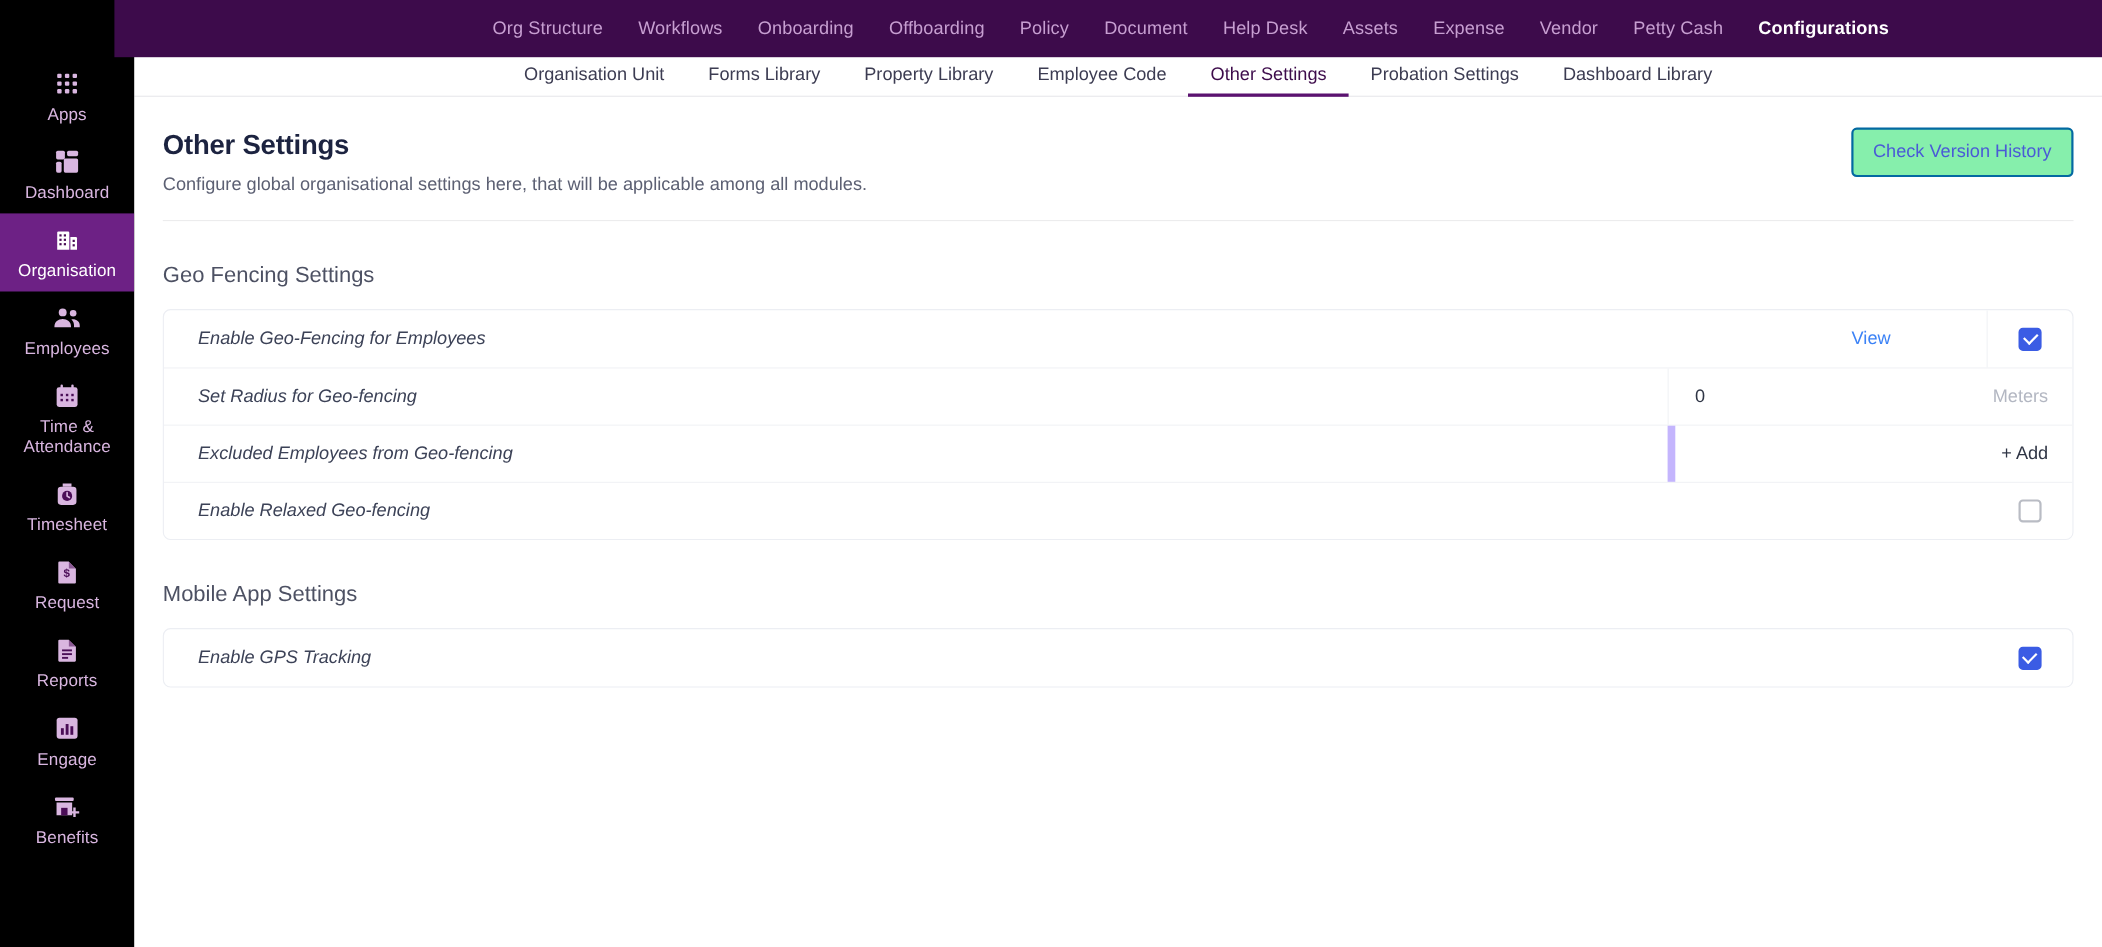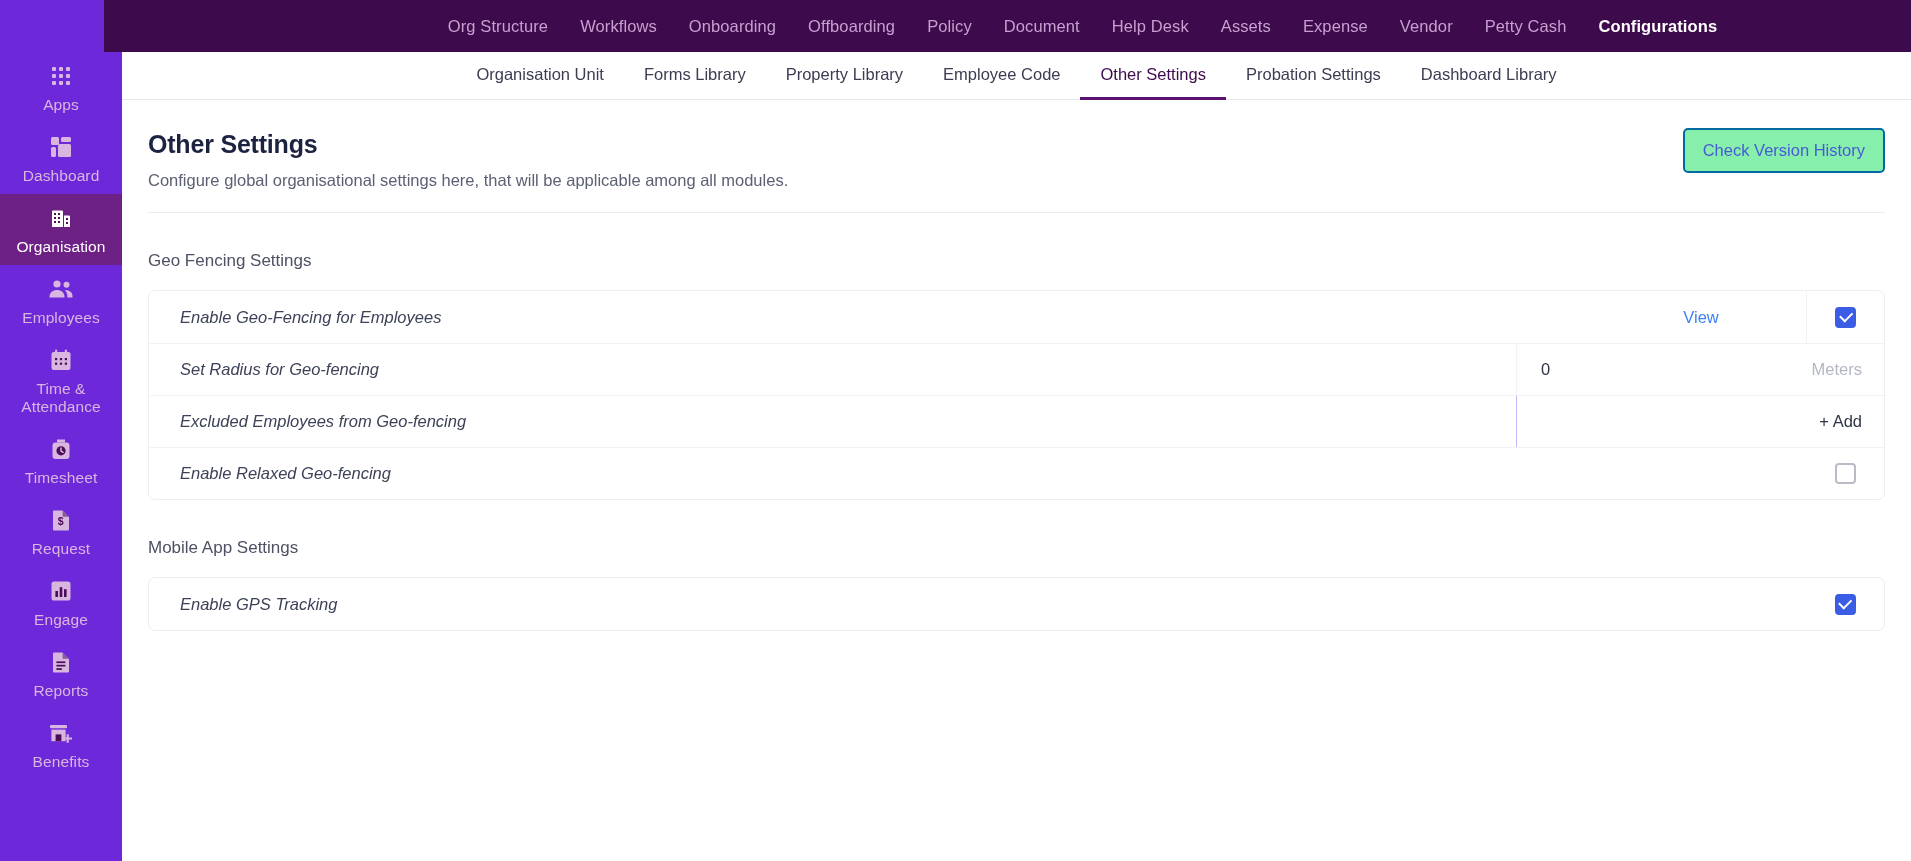--- a/index.html
+++ b/index.html
@@ -7,21 +7,21 @@
     width: 1911px; height: 861px;
     font-family: "Liberation Sans", sans-serif;
     background: #ffffff;
     overflow: hidden;
   }
   .app { position: relative; width: 1911px; height: 861px; display: flex; }
 
   
   .rail {
     width: 122px; min-width: 122px; height: 861px;
-    background: #6d28d9;
+    background: #000000;
     display: flex; flex-direction: column; align-items: stretch;
     padding-top: 52px;
     overflow: hidden;
     z-index: 3;
   }
   .rail-item {
     display: flex; flex-direction: column; align-items: center; justify-content: flex-start;
     padding: 11px 4px 9px 4px;
     color: #d9b6e0;
     cursor: pointer;
@@ -50,21 +50,21 @@
   .topnav-item.active { color: #ffffff; font-weight: bold; }
 
   
   .main {
     flex: 1; height: 861px; position: relative;
     padding-top: 52px; background: #ffffff; overflow: hidden;
   }
 
   
   .subtabs {
-    height: 48px; border-bottom: 1px solid #e8e8ec;
+    height: 36px; border-bottom: 1px solid #e8e8ec;
     display: flex; align-items: stretch; justify-content: center; gap: 0;
     background: #fff;
   }
   .subtab {
     display: flex; align-items: center; padding: 0 20px;
     font-size: 16.5px; color: #3c3c52; cursor: pointer; white-space: nowrap;
     border-bottom: 3px solid transparent; margin-bottom: -1px;
   }
   .subtab.active { color: #3d0b4b; border-bottom-color: #5b1270; }
 
@@ -80,21 +80,21 @@
   .verbtn {
     position: absolute; right: 0; top: 28px;
     border: 2px solid #0369a1; border-radius: 5px; background: #86efac;
     color: #4a5ad6; font-size: 16.5px; padding: 11px 18px; cursor: pointer;
     white-space: nowrap;
   }
   .head-rule { margin-top: 22px; height: 1px; background: #ececed; }
 
   
   .section { margin-top: 38px; }
-  .section-title { font-size: 17px; color: #4d5163; margin-bottom: 19px; }
+  .section-title { font-size: 20px; color: #4d5163; margin-bottom: 19px; }
   .card {
     border: 1px solid #eceef3; border-radius: 7px; background: #fff;
     overflow: hidden;
   }
   .row {
     display: flex; align-items: stretch; min-height: 52px;
     border-top: 1px solid #f1f2f5;
   }
   .row:first-child { border-top: none; }
   .row-label {
@@ -122,21 +122,21 @@
     transform: rotate(-45deg) translate(1px, -1px);
   }
   .cell-input {
     width: 368px; display: flex; align-items: center; justify-content: space-between;
     border-left: 1px solid #f1f2f5; padding: 0 22px 0 24px;
   }
   .inp-val { font-size: 16.5px; color: #2f3545; }
   .inp-suffix { font-size: 16.5px; color: #b3b7c2; }
   .cell-add {
     width: 368px; display: flex; align-items: center; justify-content: flex-end;
-    border-left: 1px solid #c4b5fd; padding: 0 22px 0 24px;
+    border-left: 7px solid #c4b5fd; padding: 0 22px 0 24px;
   }
   .addlink { font-size: 16.5px; color: #2f3545; cursor: pointer; }
   .cell-blank { width: 368px; }
 </style>
 </head>
 <body>
 
 <div class="app">
 
   <nav class="rail" id="rail">
@@ -230,40 +230,40 @@
           <svg width="22" height="24" viewBox="0 0 22 24" fill="currentColor">
             <path d="M3 2.5h9.5L19 9v12.5a1 1 0 0 1-1 1H4a1 1 0 0 1-1-1V3.5a1 1 0 0 1 1-1z"></path>
             <path d="M12.6 2.7v6.1h6.1z" fill="#4a0d56" opacity=".55"></path>
             <text x="10.6" y="17" font-size="10.5" font-weight="bold" fill="#4a0d56" text-anchor="middle" font-family="Liberation Sans, sans-serif">$</text>
           </svg>
         </div>
         <div class="rail-label">Request</div>
       </div>
       <div class="rail-item">
         <div class="rail-ico">
-          <svg width="24" height="24" viewBox="0 0 24 24" fill="currentColor">
-            <rect x="2.5" y="2.5" width="19" height="19" rx="2.6"></rect>
-            <rect x="6.4" y="12" width="2.6" height="6" fill="#4a0d56"></rect>
-            <rect x="10.7" y="8.2" width="2.6" height="9.8" fill="#4a0d56"></rect>
-            <rect x="15" y="10.2" width="2.6" height="7.8" fill="#4a0d56"></rect>
-          </svg>
-        </div>
-        <div class="rail-label">Engage</div>
-      </div>
-      <div class="rail-item">
-        <div class="rail-ico">
           <svg width="22" height="24" viewBox="0 0 22 24" fill="currentColor">
             <path d="M3 2.5h9.5L19 9v12.5a1 1 0 0 1-1 1H4a1 1 0 0 1-1-1V3.5a1 1 0 0 1 1-1z"></path>
             <path d="M12.6 2.7v6.1h6.1z" fill="#4a0d56" opacity=".55"></path>
             <rect x="6.4" y="11.4" width="9" height="1.7" fill="#4a0d56"></rect>
             <rect x="6.4" y="14.8" width="9" height="1.7" fill="#4a0d56"></rect>
             <rect x="6.4" y="18.2" width="5.5" height="1.7" fill="#4a0d56"></rect>
           </svg>
         </div>
         <div class="rail-label">Reports</div>
+      </div>
+      <div class="rail-item">
+        <div class="rail-ico">
+          <svg width="24" height="24" viewBox="0 0 24 24" fill="currentColor">
+            <rect x="2.5" y="2.5" width="19" height="19" rx="2.6"></rect>
+            <rect x="6.4" y="12" width="2.6" height="6" fill="#4a0d56"></rect>
+            <rect x="10.7" y="8.2" width="2.6" height="9.8" fill="#4a0d56"></rect>
+            <rect x="15" y="10.2" width="2.6" height="7.8" fill="#4a0d56"></rect>
+          </svg>
+        </div>
+        <div class="rail-label">Engage</div>
       </div>
       <div class="rail-item">
         <div class="rail-ico">
           <svg width="26" height="24" viewBox="0 0 26 24" fill="currentColor">
             <rect x="2" y="4" width="17" height="3.2" rx="1"></rect>
             <path d="M3.4 8.6h14.2v11.6H3.4z"></path>
             <rect x="7.6" y="13.4" width="5.8" height="6.8" fill="#4a0d56"></rect>
             <path d="M20.8 13.2v3.2h3.2v2.2h-3.2v3.2h-2.2v-3.2h-3.2v-2.2h3.2v-3.2z"></path>
           </svg>
         </div>

